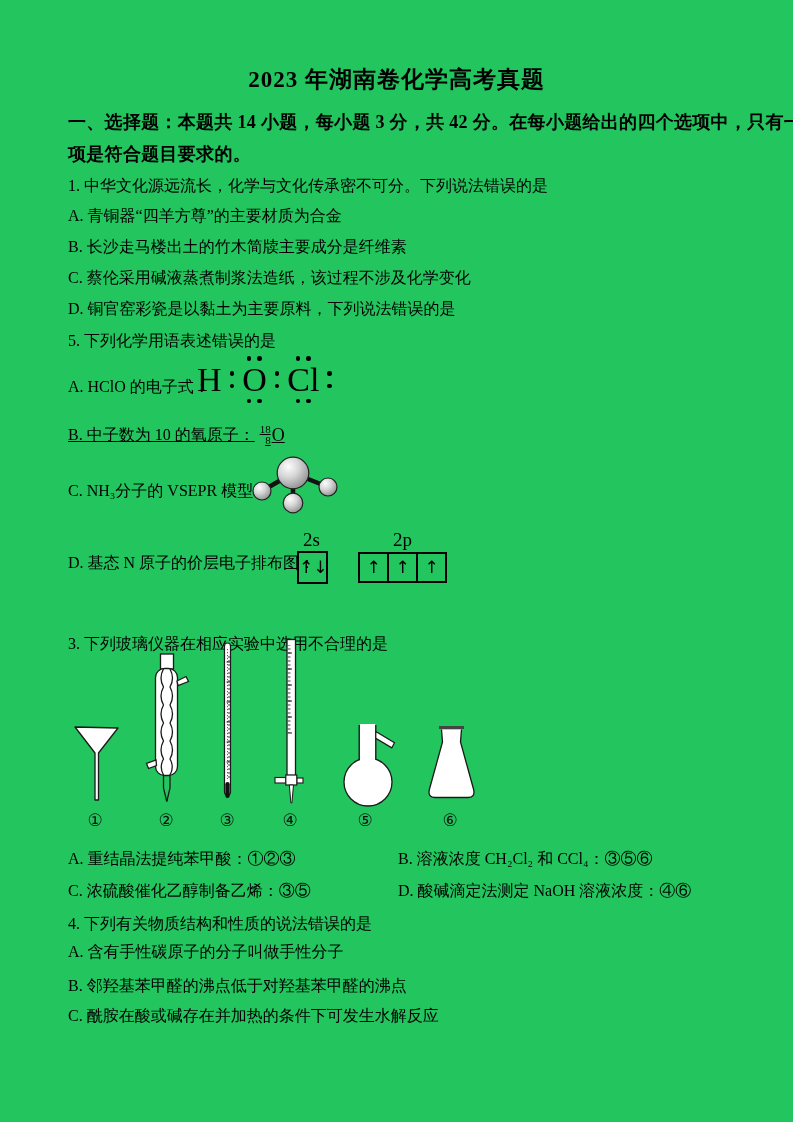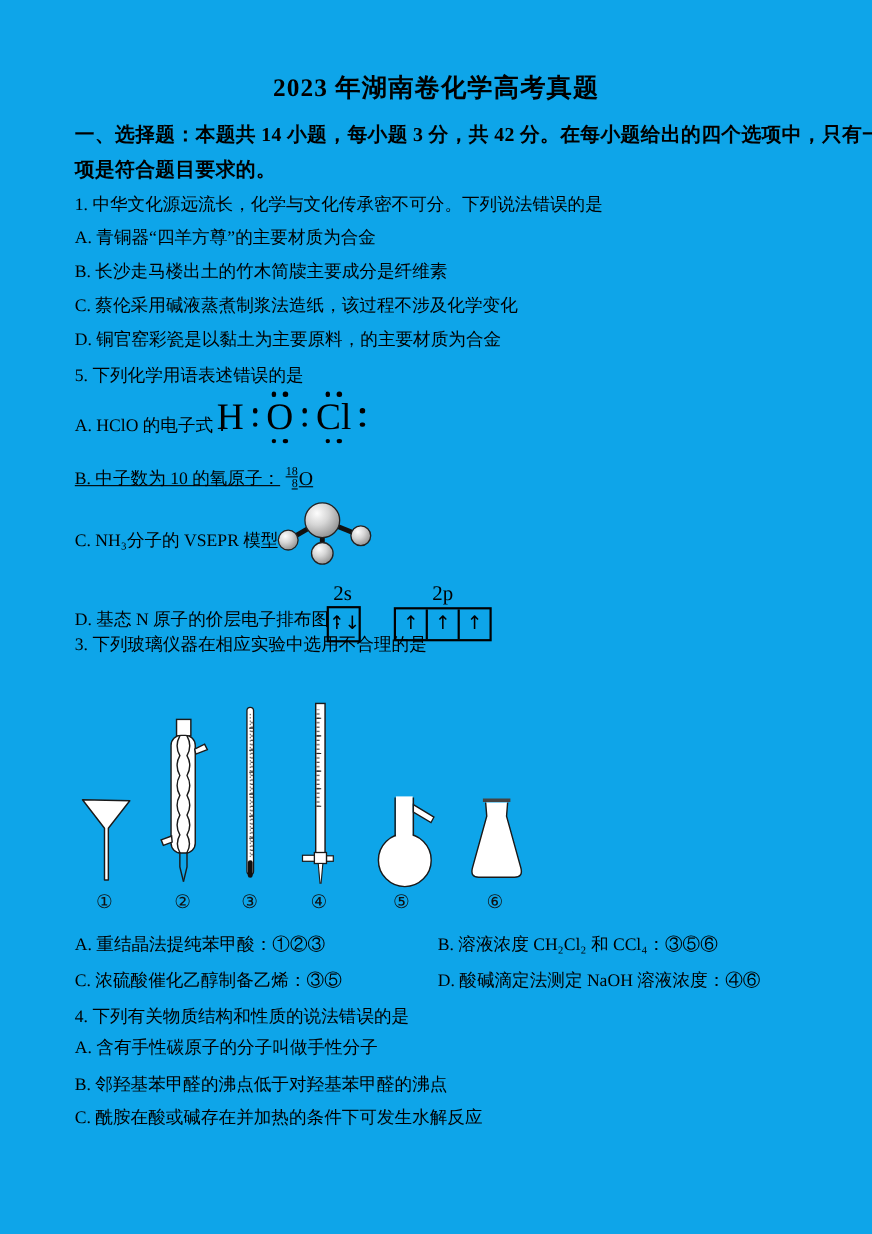--- a/index.html
+++ b/index.html
@@ -1,17 +1,17 @@
 <!DOCTYPE html>
 <html><head>
 <meta charset="utf-8">
 <style>
   html,body{margin:0;padding:0;background:#ffffff;}
   .page{
-    position:relative;width:793px;height:1122px;background:#0ea5e9;color:#000;
+    position:relative;width:793px;height:1122px;background:#22c55e;color:#000;
     font-family:"Liberation Serif","DejaVu Serif",serif;overflow:hidden;
   }
   .abs{position:absolute;white-space:nowrap;}
   .title{top:64px;left:0;width:100%;text-align:center;font-size:23px;font-weight:700;letter-spacing:1px;}
   .hdr{font-size:18px;font-weight:700;letter-spacing:.3px;}
   .txt{font-size:16px;}
   .row-flex{display:flex;align-items:center;text-decoration:underline;}
   
   .lewis{display:flex;align-items:center;gap:8px;}
   .lew-letter{font-size:34px;line-height:1;font-family:"Liberation Serif","DejaVu Serif",serif;}
@@ -43,21 +43,21 @@
 
   <div class="abs title">2023 年湖南卷化学高考真题</div>
 
   <div class="abs hdr" style="top:110px;left:68px;">一、选择题：本题共 14 小题，每小题 3 分，共 42 分。在每小题给出的四个选项中，只有一</div>
   <div class="abs hdr" style="top:142px;left:68px;">项是符合题目要求的。</div>
 
   <div class="abs txt" style="top:176px;left:68px;">1. 中华文化源远流长，化学与文化传承密不可分。下列说法错误的是</div>
   <div class="abs txt" style="top:206px;left:68px;">A. 青铜器“四羊方尊”的主要材质为合金</div>
   <div class="abs txt" style="top:237px;left:68px;">B. 长沙走马楼出土的竹木简牍主要成分是纤维素</div>
   <div class="abs txt" style="top:268px;left:68px;">C. 蔡伦采用碱液蒸煮制浆法造纸，该过程不涉及化学变化</div>
-  <div class="abs txt" style="top:299px;left:68px;">D. 铜官窑彩瓷是以黏土为主要原料，的主要材质为合金</div>
+  <div class="abs txt" style="top:299px;left:68px;">D. 铜官窑彩瓷是以黏土为主要原料，下列说法错误的是</div>
 
   <div class="abs txt" style="top:331px;left:68px;">5. 下列化学用语表述错误的是</div>
 
   <div class="abs txt" style="top:377px;left:68px;">A. HClO 的电子式：</div>
 
   <div class="abs lewis" style="top:356px;left:197px;">
     <span class="lew-letter">H</span>
     <span class="vpair">
         <i class="dot"></i>
         <i class="dot"></i>
@@ -141,21 +141,21 @@
         <span class="arrow">↑</span>
       </span>
     <span class="orb-cell">
         <span class="arrow">↑</span>
       </span>
     <span class="orb-cell">
         <span class="arrow">↑</span>
       </span>
   </div>
 
-  <div class="abs txt" style="top:576px;left:68px;">3. 下列玻璃仪器在相应实验中选用不合理的是</div>
+  <div class="abs txt" style="top:634px;left:68px;">3. 下列玻璃仪器在相应实验中选用不合理的是</div>
 
   <svg class="abs" style="top:632px;left:60px;" width="430" height="180" viewBox="0 0 430 180">
     <defs>
       <pattern id="tickpat" width="4" height="4" patternUnits="userSpaceOnUse">
         <path d="M0,1 H4" stroke="#222" stroke-width="0.9"></path>
       </pattern>
     </defs>
 
     <g fill="#fff" stroke="#1a1a1a" stroke-width="1.3" stroke-linejoin="round">
       <polygon points="15,95 58,96 38.5,121 38.5,168 35,168 35,121"></polygon>

